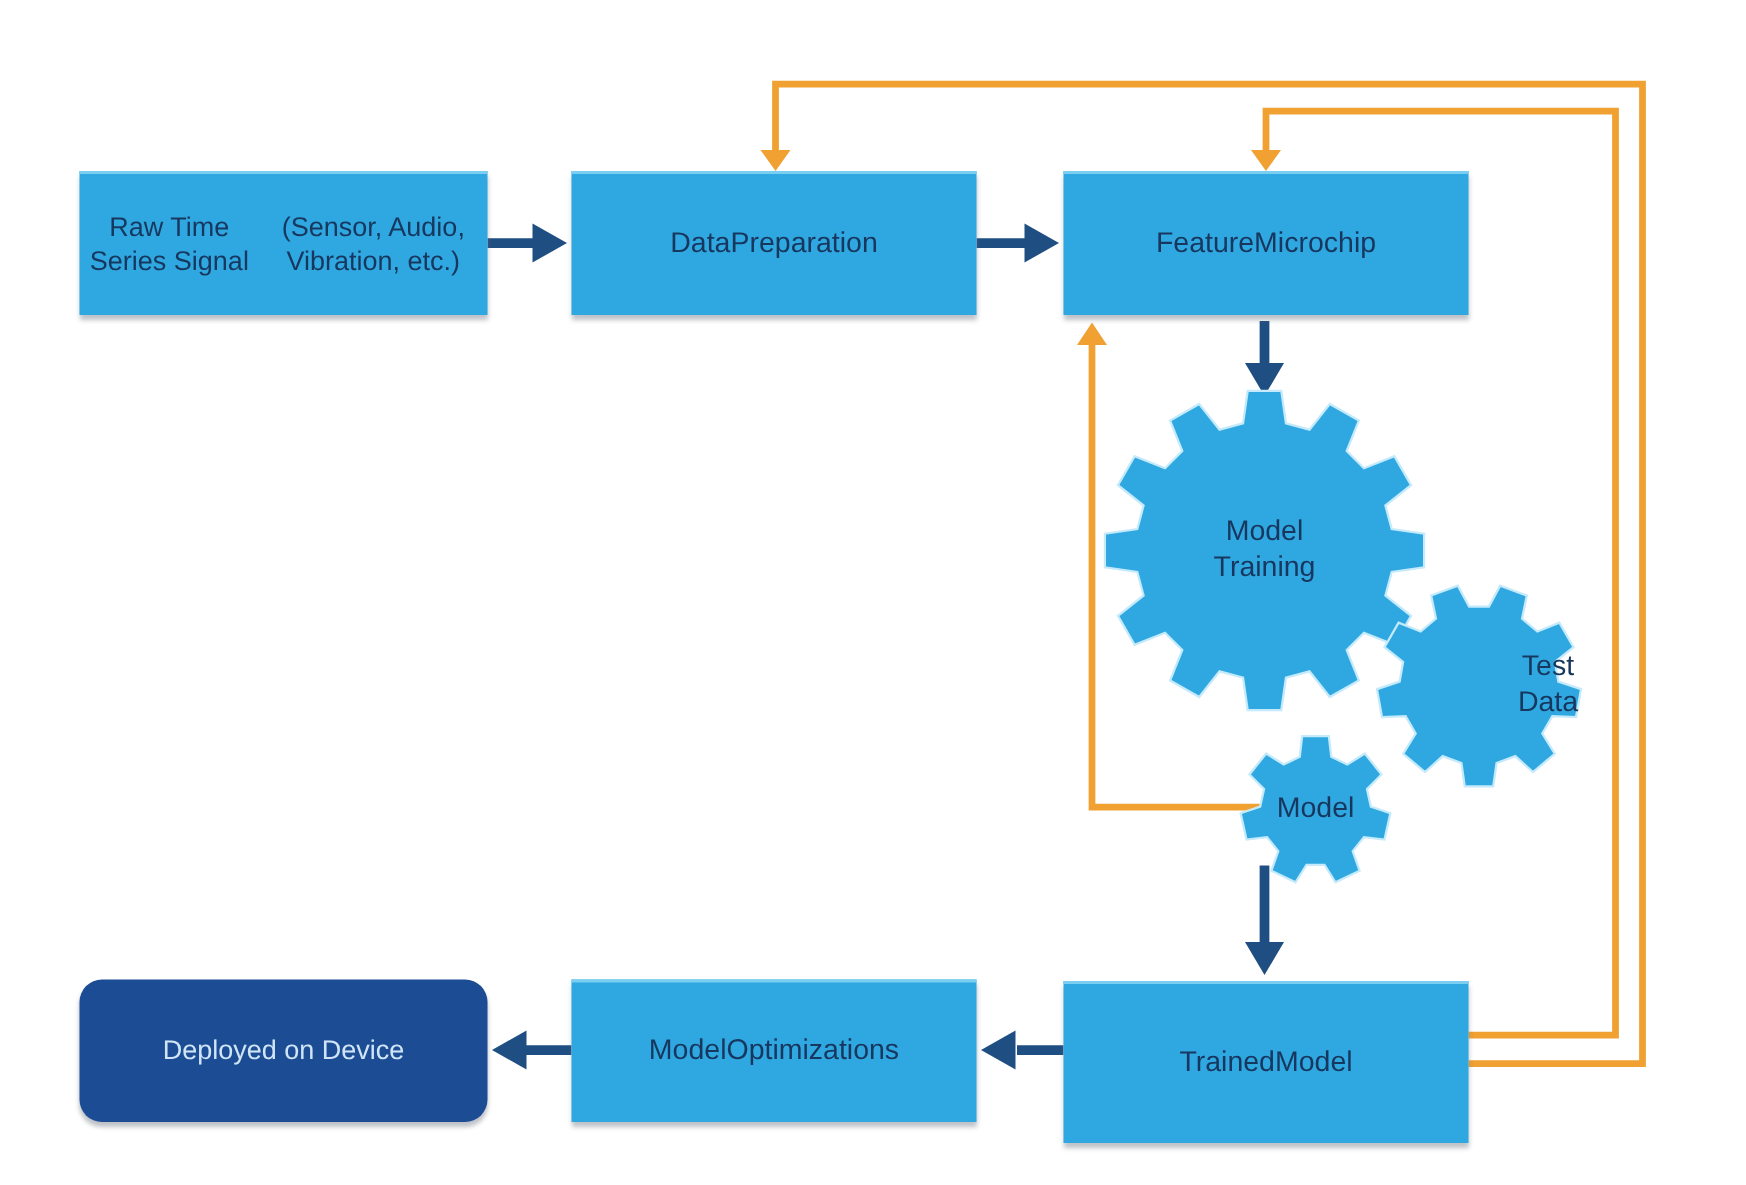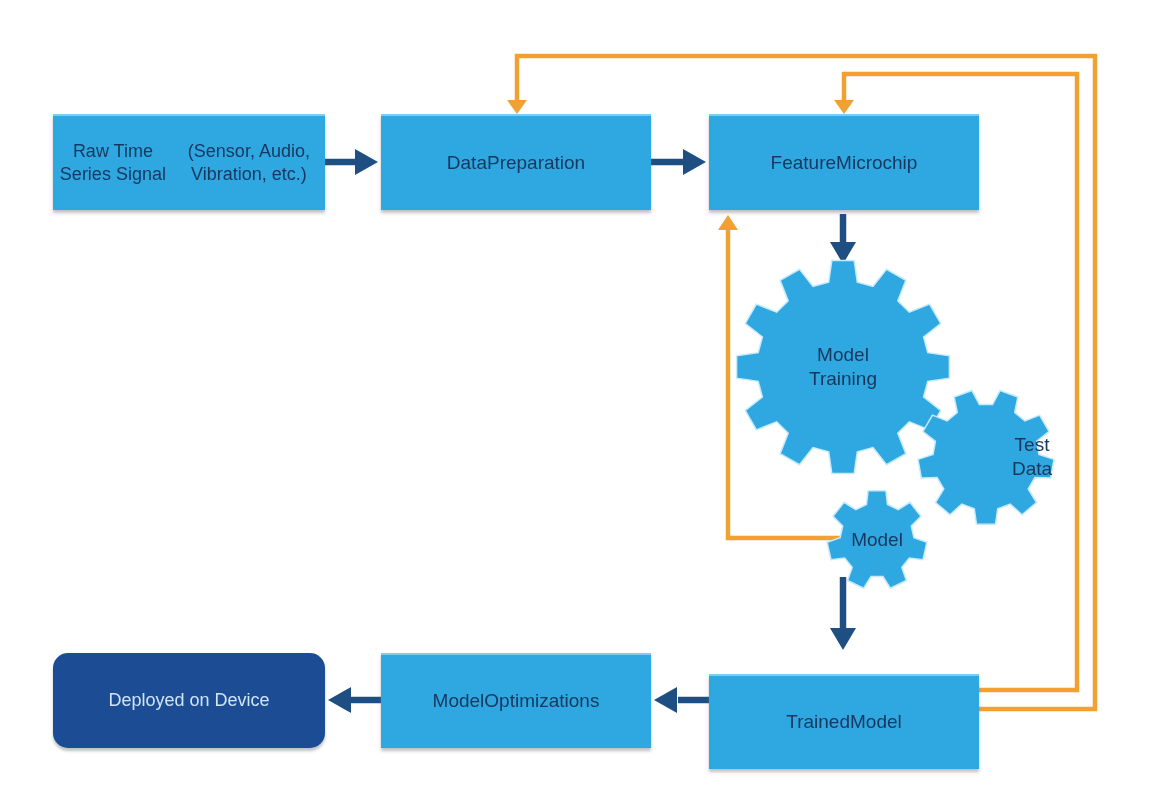--- a/index.html
+++ b/index.html
@@ -133,18 +133,18 @@
 
   <div class="box dark small-text" style="left:53px;top:653px;width:272px;height:95px">
     <div>Deployed on Device</div>
   </div>
 
   <div class="box" style="left:381px;top:653px;width:270px;height:95px">
     <div>Model</div>
     <div>Optimizations</div>
   </div>
 
-  <div class="box" style="left:709px;top:674px;width:270px;height:95px">
+  <div class="box" style="left:709px;top:654px;width:270px;height:108px">
     <div>Trained</div>
     <div>Model</div>
   </div>
 
 </div>
 
 </body></html>

